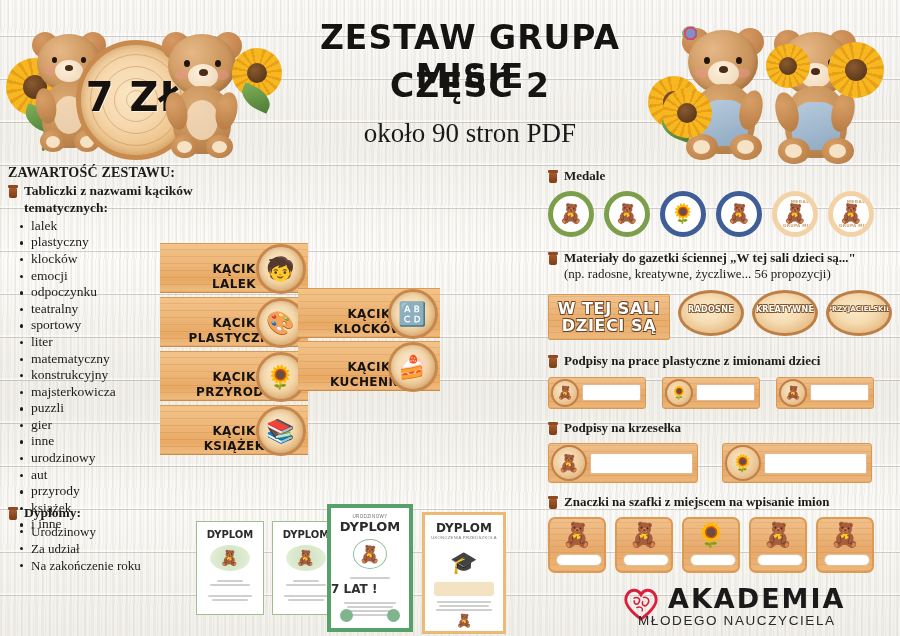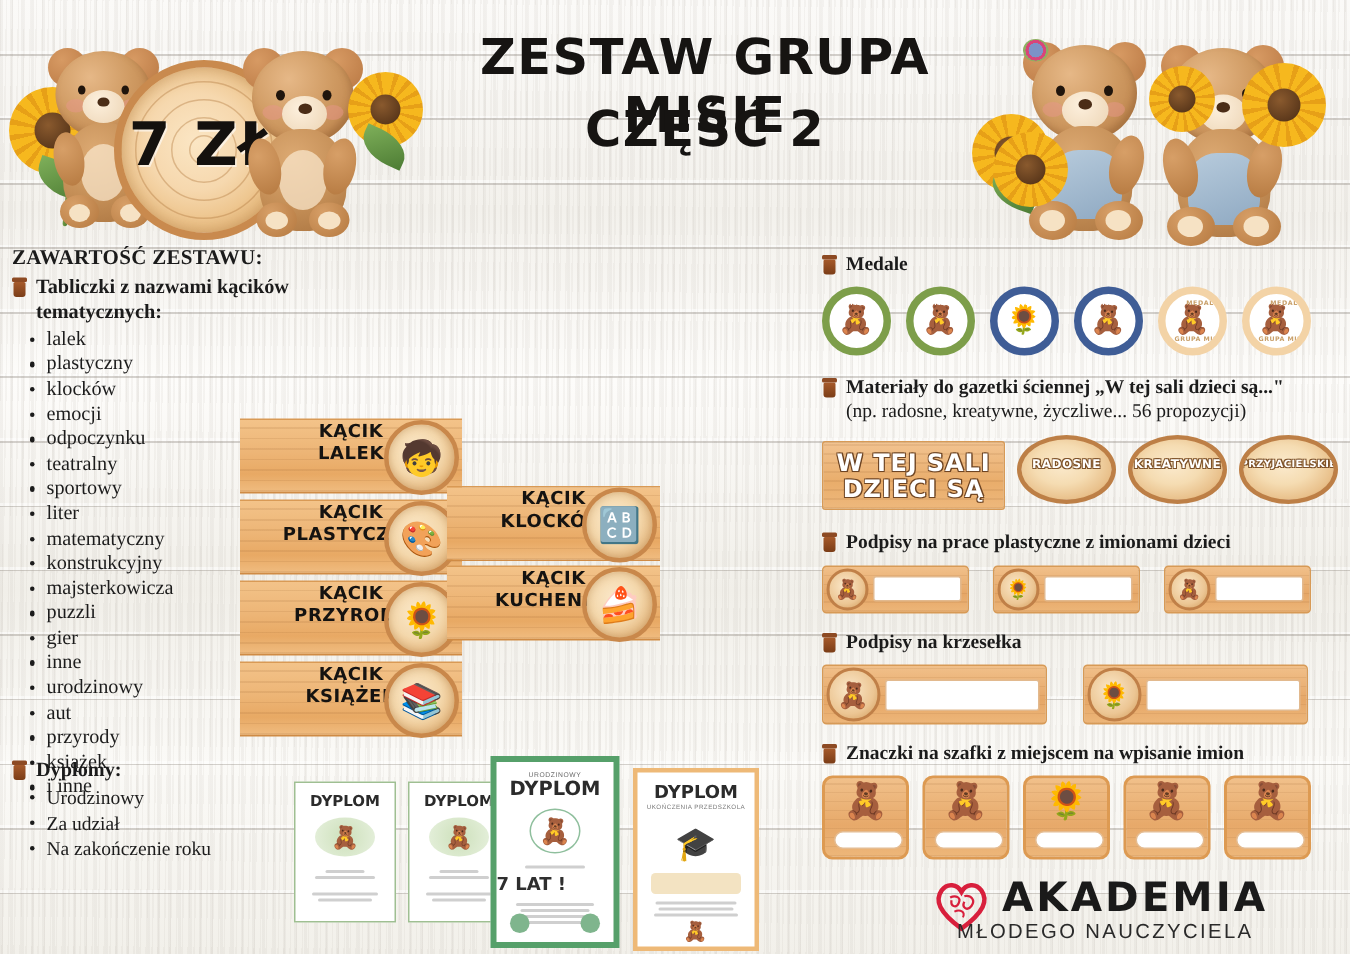--- a/index.html
+++ b/index.html
@@ -148,21 +148,21 @@
 
   
   .sign{
     position:absolute; height:50px;
     background:
       repeating-linear-gradient(0deg,
         rgba(150,95,45,0.14) 0px, rgba(150,95,45,0.14) 1px,
         rgba(255,255,255,0.0) 1px, rgba(255,255,255,0.0) 7px),
       linear-gradient(180deg,#f3c389 0%,#edb576 45%,#e8a964 75%,#f0bc80 100%);
     border-top:1.5px solid #d99a55; border-bottom:1.5px solid #cf8b45;
-    display:flex; align-items:flex-start;margin-top:36px;
+    display:flex; align-items:flex-end;
   }
   .sign .lbl{
     flex:1; text-align:center; line-height:15px;
     font-family:"DejaVu Sans", sans-serif; font-weight:bold; font-size:12px;
     color:#151311; letter-spacing:.4px;
   }
   .sign .medallion{
     position:absolute; width:50px; height:50px; border-radius:50%;
     background:radial-gradient(circle at 42% 40%, #fbe8c9 0%, #f4d8ac 45%, #e5b87f 78%, #cf9756 100%);
     border:3px solid #c9884b; overflow:hidden;
@@ -331,20 +331,21 @@
       <div class="b-paw" style="left:54px;top:121px;width:15px;height:12px;"></div>
     </div>
     <div class="sunflower" style="left:232px;top:48px;width:50px;height:50px;">
       <div class="sf-petals"></div>
       <div class="sf-core" style="left:15px;top:15px;width:20px;height:20px;"></div>
     </div>
     <div class="sf-leaf" style="left:240px;top:88px;width:32px;height:20px;transform:rotate(25deg);"></div>
 
     <div class="title1">ZESTAW GRUPA MISIE</div>
     <div class="title2">CZĘŚĆ 2</div>
+    <div class="title3">około 90 stron PDF</div>
 
     <div class="sunflower" style="left:648px;top:76px;width:52px;height:52px;">
       <div class="sf-petals"></div>
       <div class="sf-core" style="left:15px;top:15px;width:22px;height:22px;"></div>
     </div>
     <div class="sf-leaf" style="left:660px;top:118px;width:32px;height:20px;transform:rotate(20deg);"></div>
 
     <div class="bear" style="left:678px;top:16px;width:96px;height:146px;">
       <div class="b-ear" style="left:4px;top:12px;width:28px;height:28px;"></div>
       <div class="b-ear" style="left:58px;top:12px;width:28px;height:28px;"></div>

